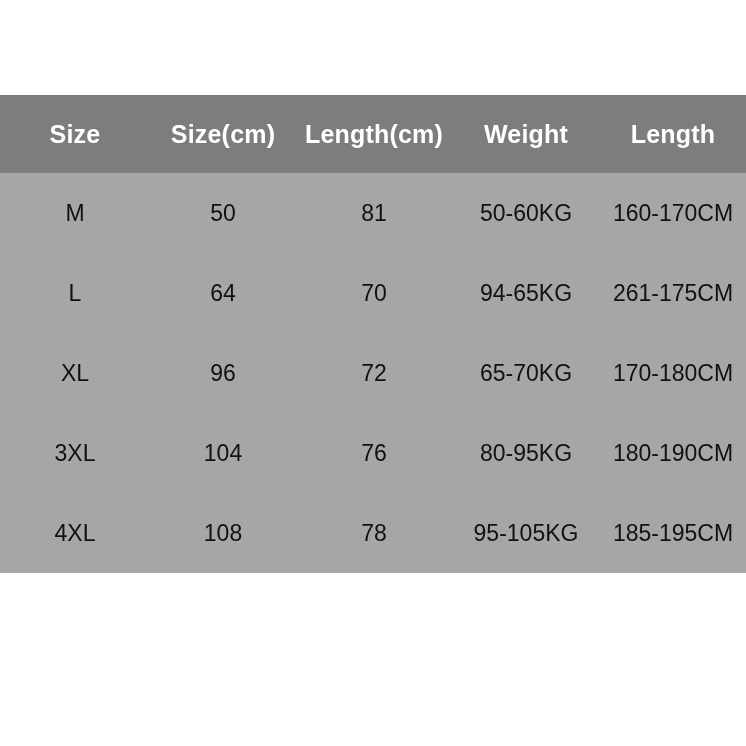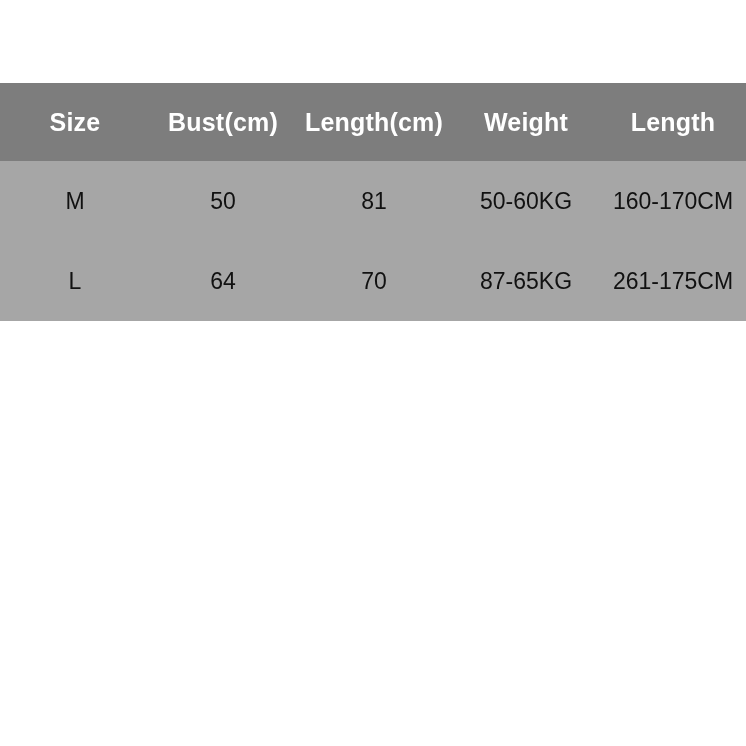--- a/index.html
+++ b/index.html
@@ -15,21 +15,21 @@
   }
   #page {
     position: relative;
     width: 746px;
     height: 746px;
     background: #ffffff;
   }
   #size-chart {
     position: absolute;
     left: 0;
-    top: 83px;
+    top: 95px;
     width: 746px;
     background: #ef4444;
   }
   table.size-table {
     border-collapse: collapse;
     width: 746px;
     table-layout: fixed;
   }
   table.size-table thead th {
     background: #7d7d7d;
@@ -67,37 +67,58 @@
       <colgroup>
         <col class="c-size">
         <col class="c-bust">
         <col class="c-length">
         <col class="c-weight">
         <col class="c-height">
       </colgroup>
       <thead>
         <tr>
           <th>Size</th>
-          <th>Bust(cm)</th>
+          <th>Size(cm)</th>
           <th>Length(cm)</th>
           <th>Weight</th>
           <th>Length</th>
         </tr>
       </thead>
       <tbody>
         <tr>
           <td>M</td>
           <td>50</td>
           <td>81</td>
           <td>50-60KG</td>
           <td>160-170CM</td>
         </tr>
         <tr>
           <td>L</td>
           <td>64</td>
           <td>70</td>
-          <td>87-65KG</td>
+          <td>94-65KG</td>
           <td>261-175CM</td>
+        </tr>
+        <tr>
+          <td>XL</td>
+          <td>96</td>
+          <td>72</td>
+          <td>65-70KG</td>
+          <td>170-180CM</td>
+        </tr>
+        <tr>
+          <td>3XL</td>
+          <td>104</td>
+          <td>76</td>
+          <td>80-95KG</td>
+          <td>180-190CM</td>
+        </tr>
+        <tr>
+          <td>4XL</td>
+          <td>108</td>
+          <td>78</td>
+          <td>95-105KG</td>
+          <td>185-195CM</td>
         </tr>
       </tbody>
     </table>
   </div>
 </div>
 
 </body></html>

